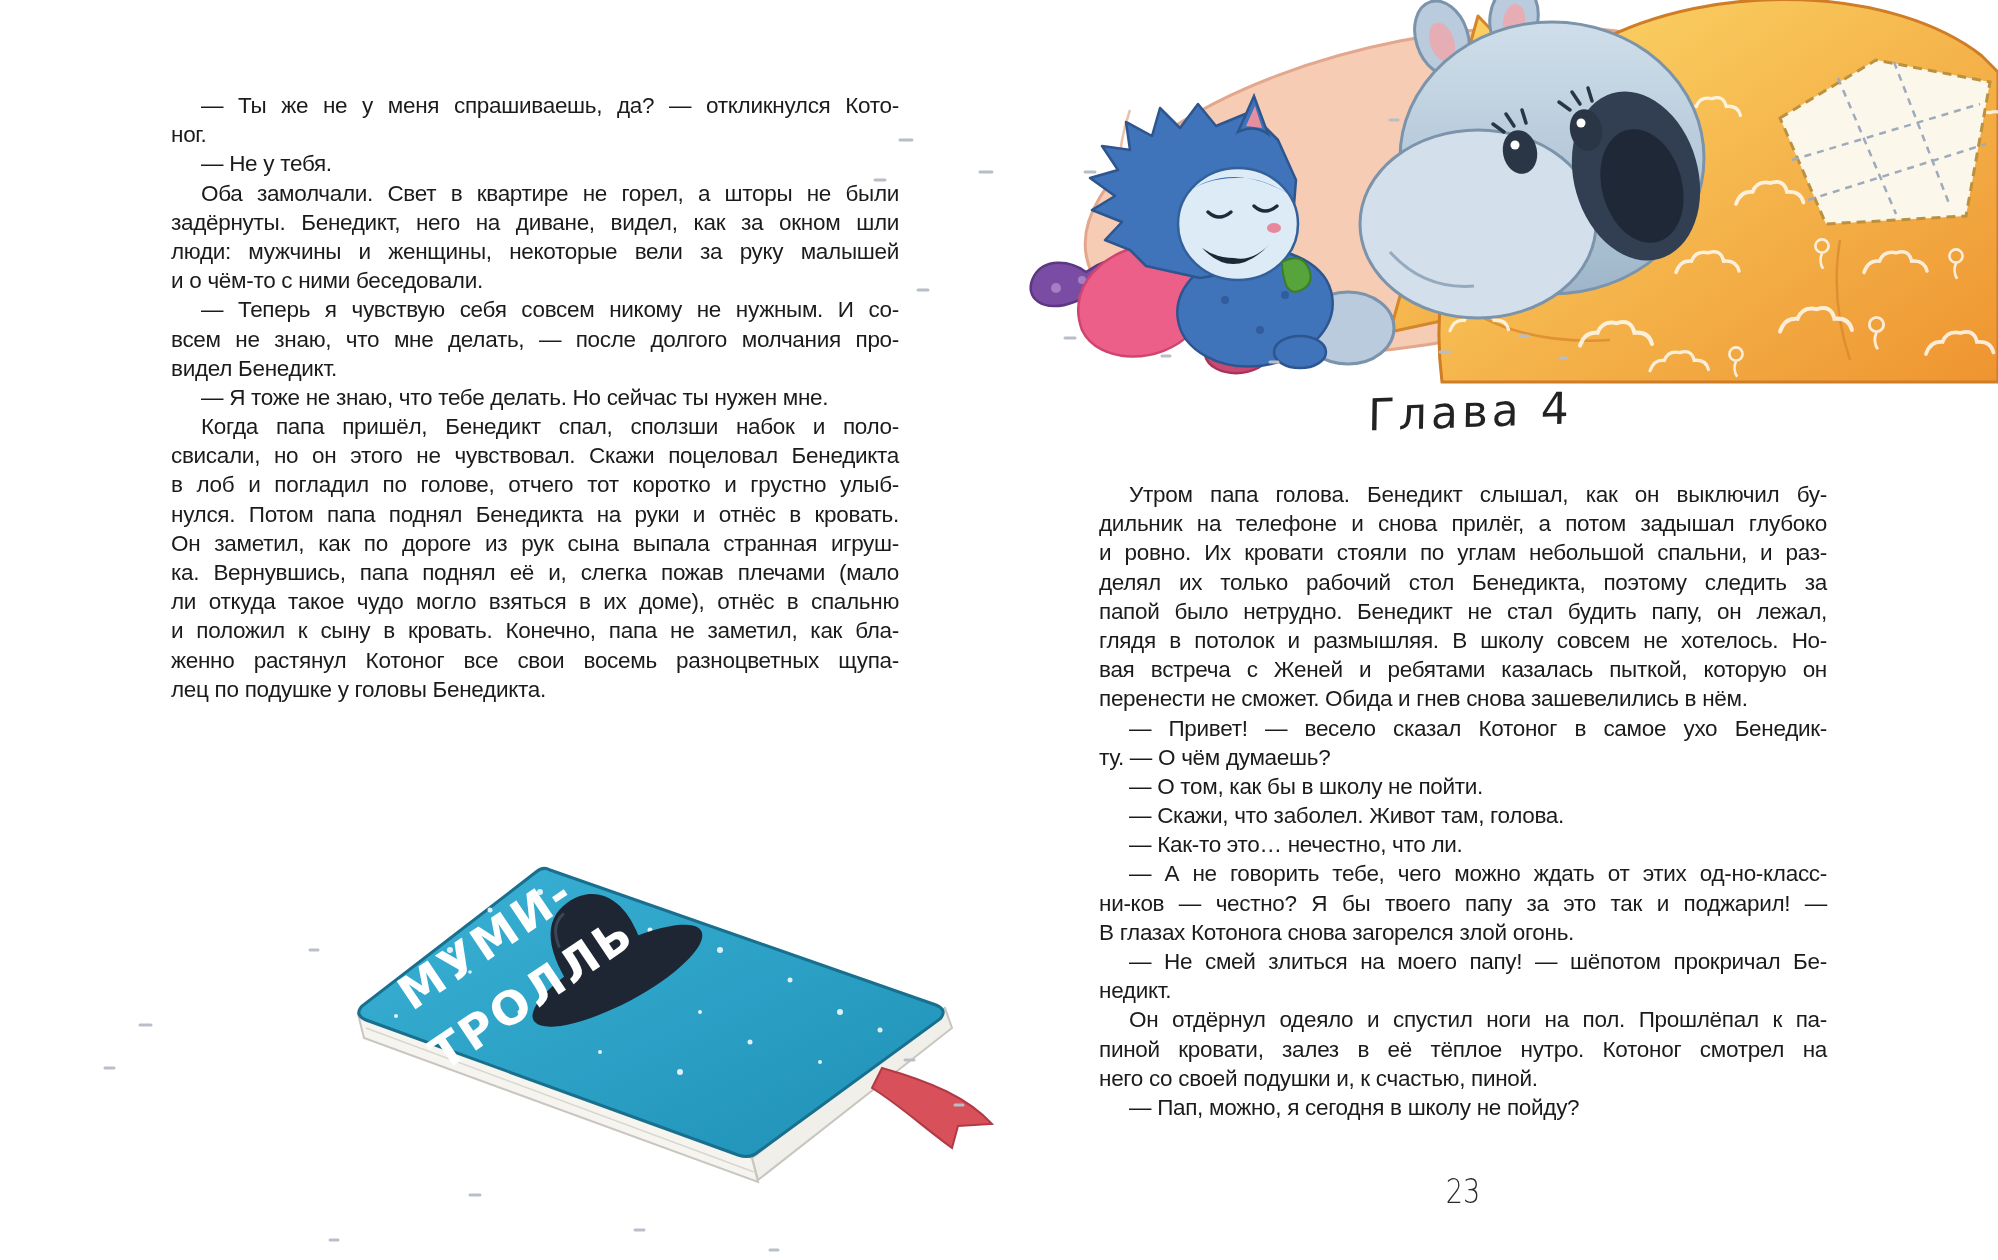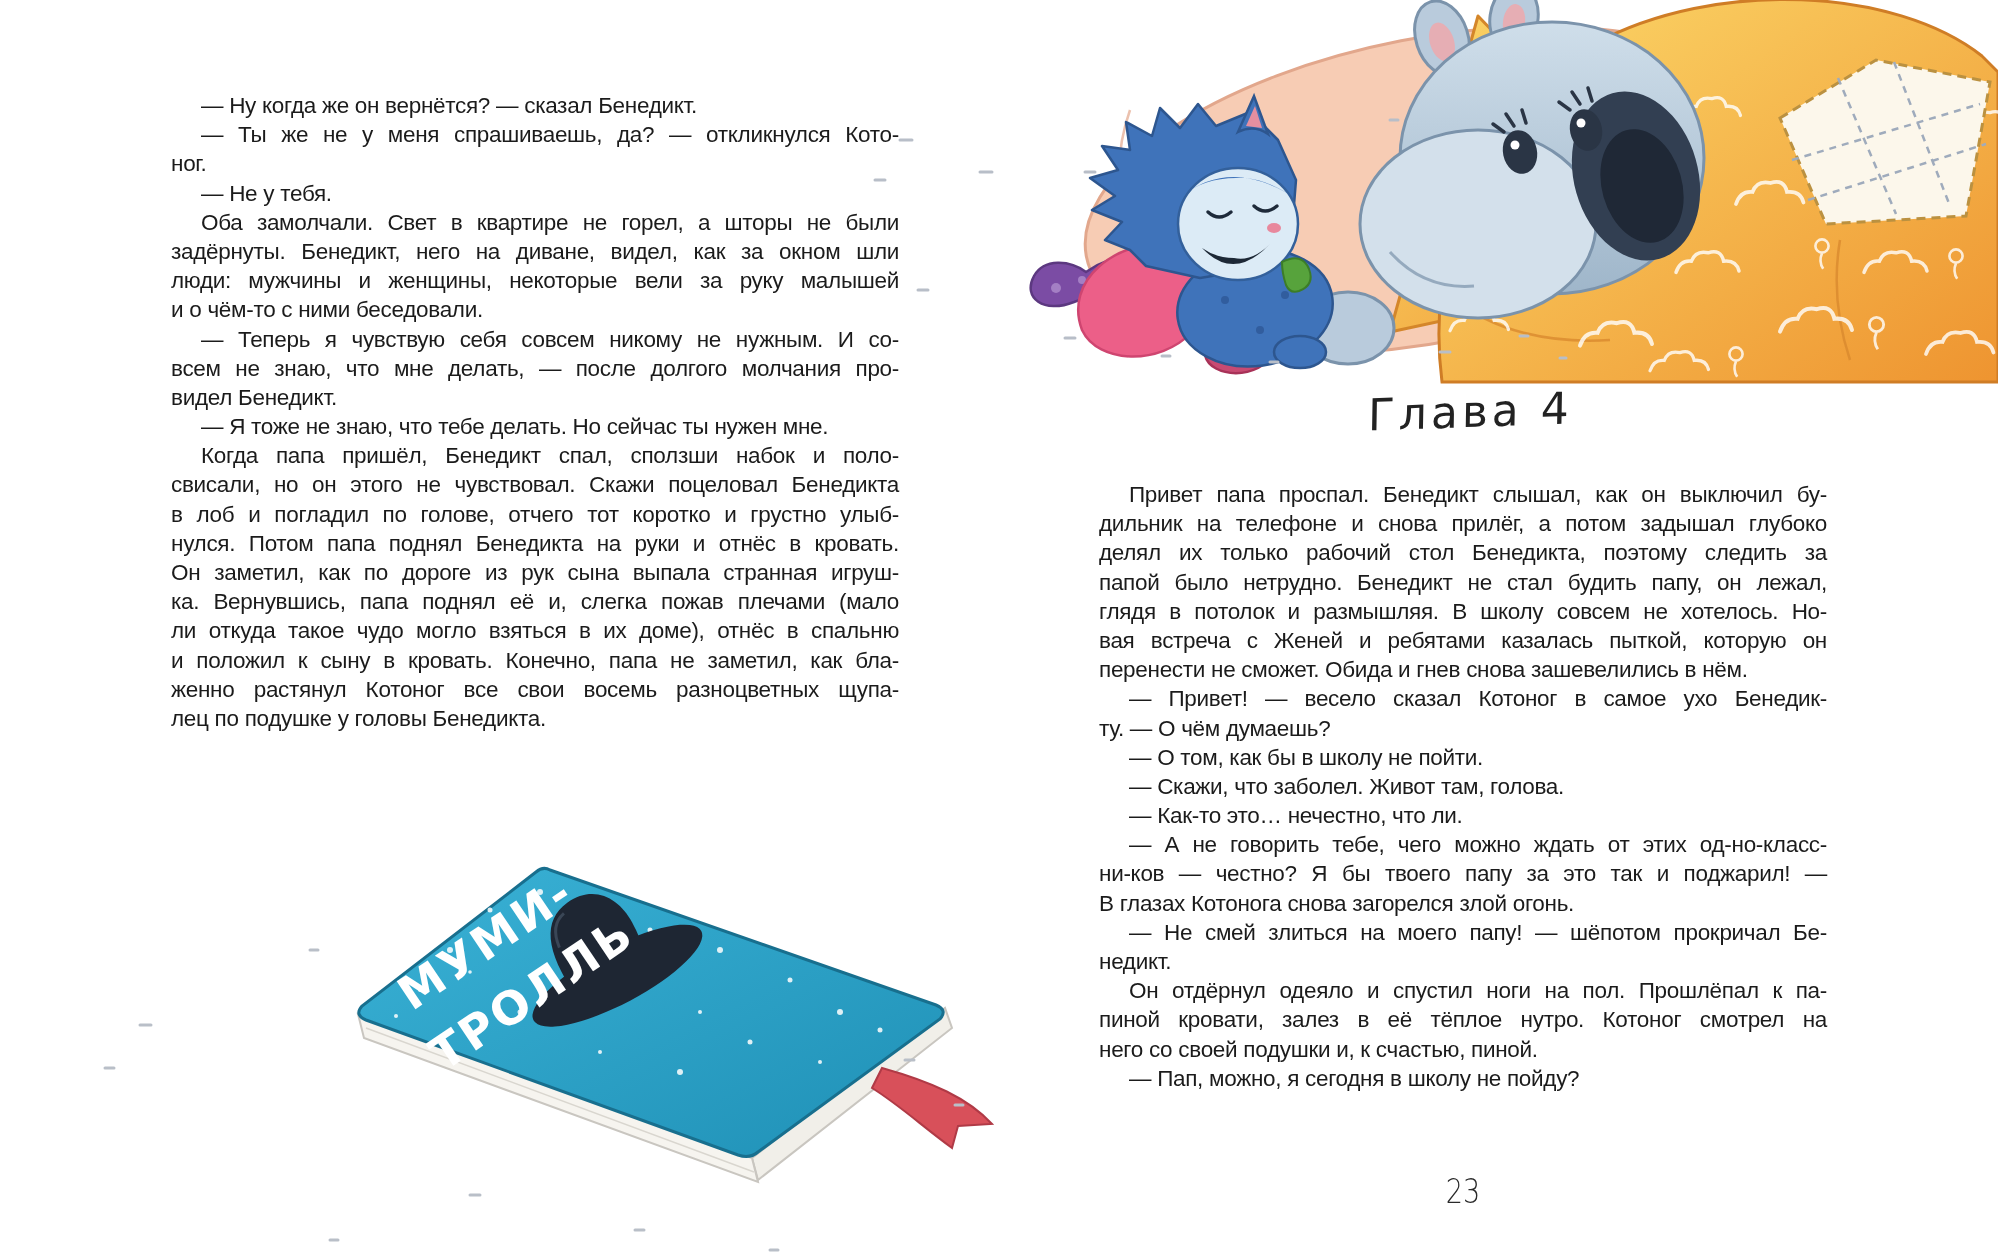--- a/index.html
+++ b/index.html
@@ -227,21 +227,20 @@
         <path d="M845 230 h9"></path>
         <path d="M895 275 h8"></path>
       <path d="M270 410 h8"></path>
         <path d="M710 420 h8"></path>
         <path d="M250 120 h8"></path>
     </g>
   </svg>
 
   <div id="left-col" class="textcol">
 
-  <div class="line ind end">— Ну когда же он вернётся? — сказал Бенедикт.</div>
       <div class="line ind">— Ты же не у меня спрашиваешь, да? — откликнулся Кото-</div>
       <div class="line end">ног.</div>
       <div class="line ind end">— Не у тебя.</div>
       <div class="line ind">Оба замолчали. Свет в квартире не горел, а шторы не были</div>
       <div class="line">задёрнуты. Бенедикт, него на диване, видел, как за окном шли</div>
       <div class="line">люди: мужчины и женщины, некоторые вели за руку малышей</div>
       <div class="line end">и о чём-то с ними беседовали.</div>
       <div class="line ind">— Теперь я чувствую себя совсем никому не нужным. И со-</div>
       <div class="line">всем не знаю, что мне делать, — после долгого молчания про-</div>
       <div class="line end">видел Бенедикт.</div>
@@ -255,22 +254,23 @@
       <div class="line">ли откуда такое чудо могло взяться в их доме), отнёс в спальню</div>
       <div class="line">и положил к сыну в кровать. Конечно, папа не заметил, как бла-</div>
       <div class="line">женно растянул Котоног все свои восемь разноцветных щупа-</div>
       <div class="line end">лец по подушке у головы Бенедикта.</div>
     </div>
 
   <div id="chapter-heading">Глава 4</div>
 
   <div id="right-col" class="textcol">
 
-  <div class="line ind">Привет папа проспал. Бенедикт слышал, как он выключил бу-</div>
+  <div class="line ind">Утром папа голова. Бенедикт слышал, как он выключил бу-</div>
       <div class="line">дильник на телефоне и снова прилёг, а потом задышал глубоко</div>
+      <div class="line">и ровно. Их кровати стояли по углам небольшой спальни, и раз-</div>
       <div class="line">делял их только рабочий стол Бенедикта, поэтому следить за</div>
       <div class="line">папой было нетрудно. Бенедикт не стал будить папу, он лежал,</div>
       <div class="line">глядя в потолок и размышляя. В школу совсем не хотелось. Но-</div>
       <div class="line">вая встреча с Женей и ребятами казалась пыткой, которую он</div>
       <div class="line end">перенести не сможет. Обида и гнев снова зашевелились в нём.</div>
       <div class="line ind">— Привет! — весело сказал Котоног в самое ухо Бенедик-</div>
       <div class="line end">ту. — О чём думаешь?</div>
       <div class="line ind end">— О том, как бы в школу не пойти.</div>
       <div class="line ind end">— Скажи, что заболел. Живот там, голова.</div>
       <div class="line ind end">— Как-то это… нечестно, что ли.</div>

